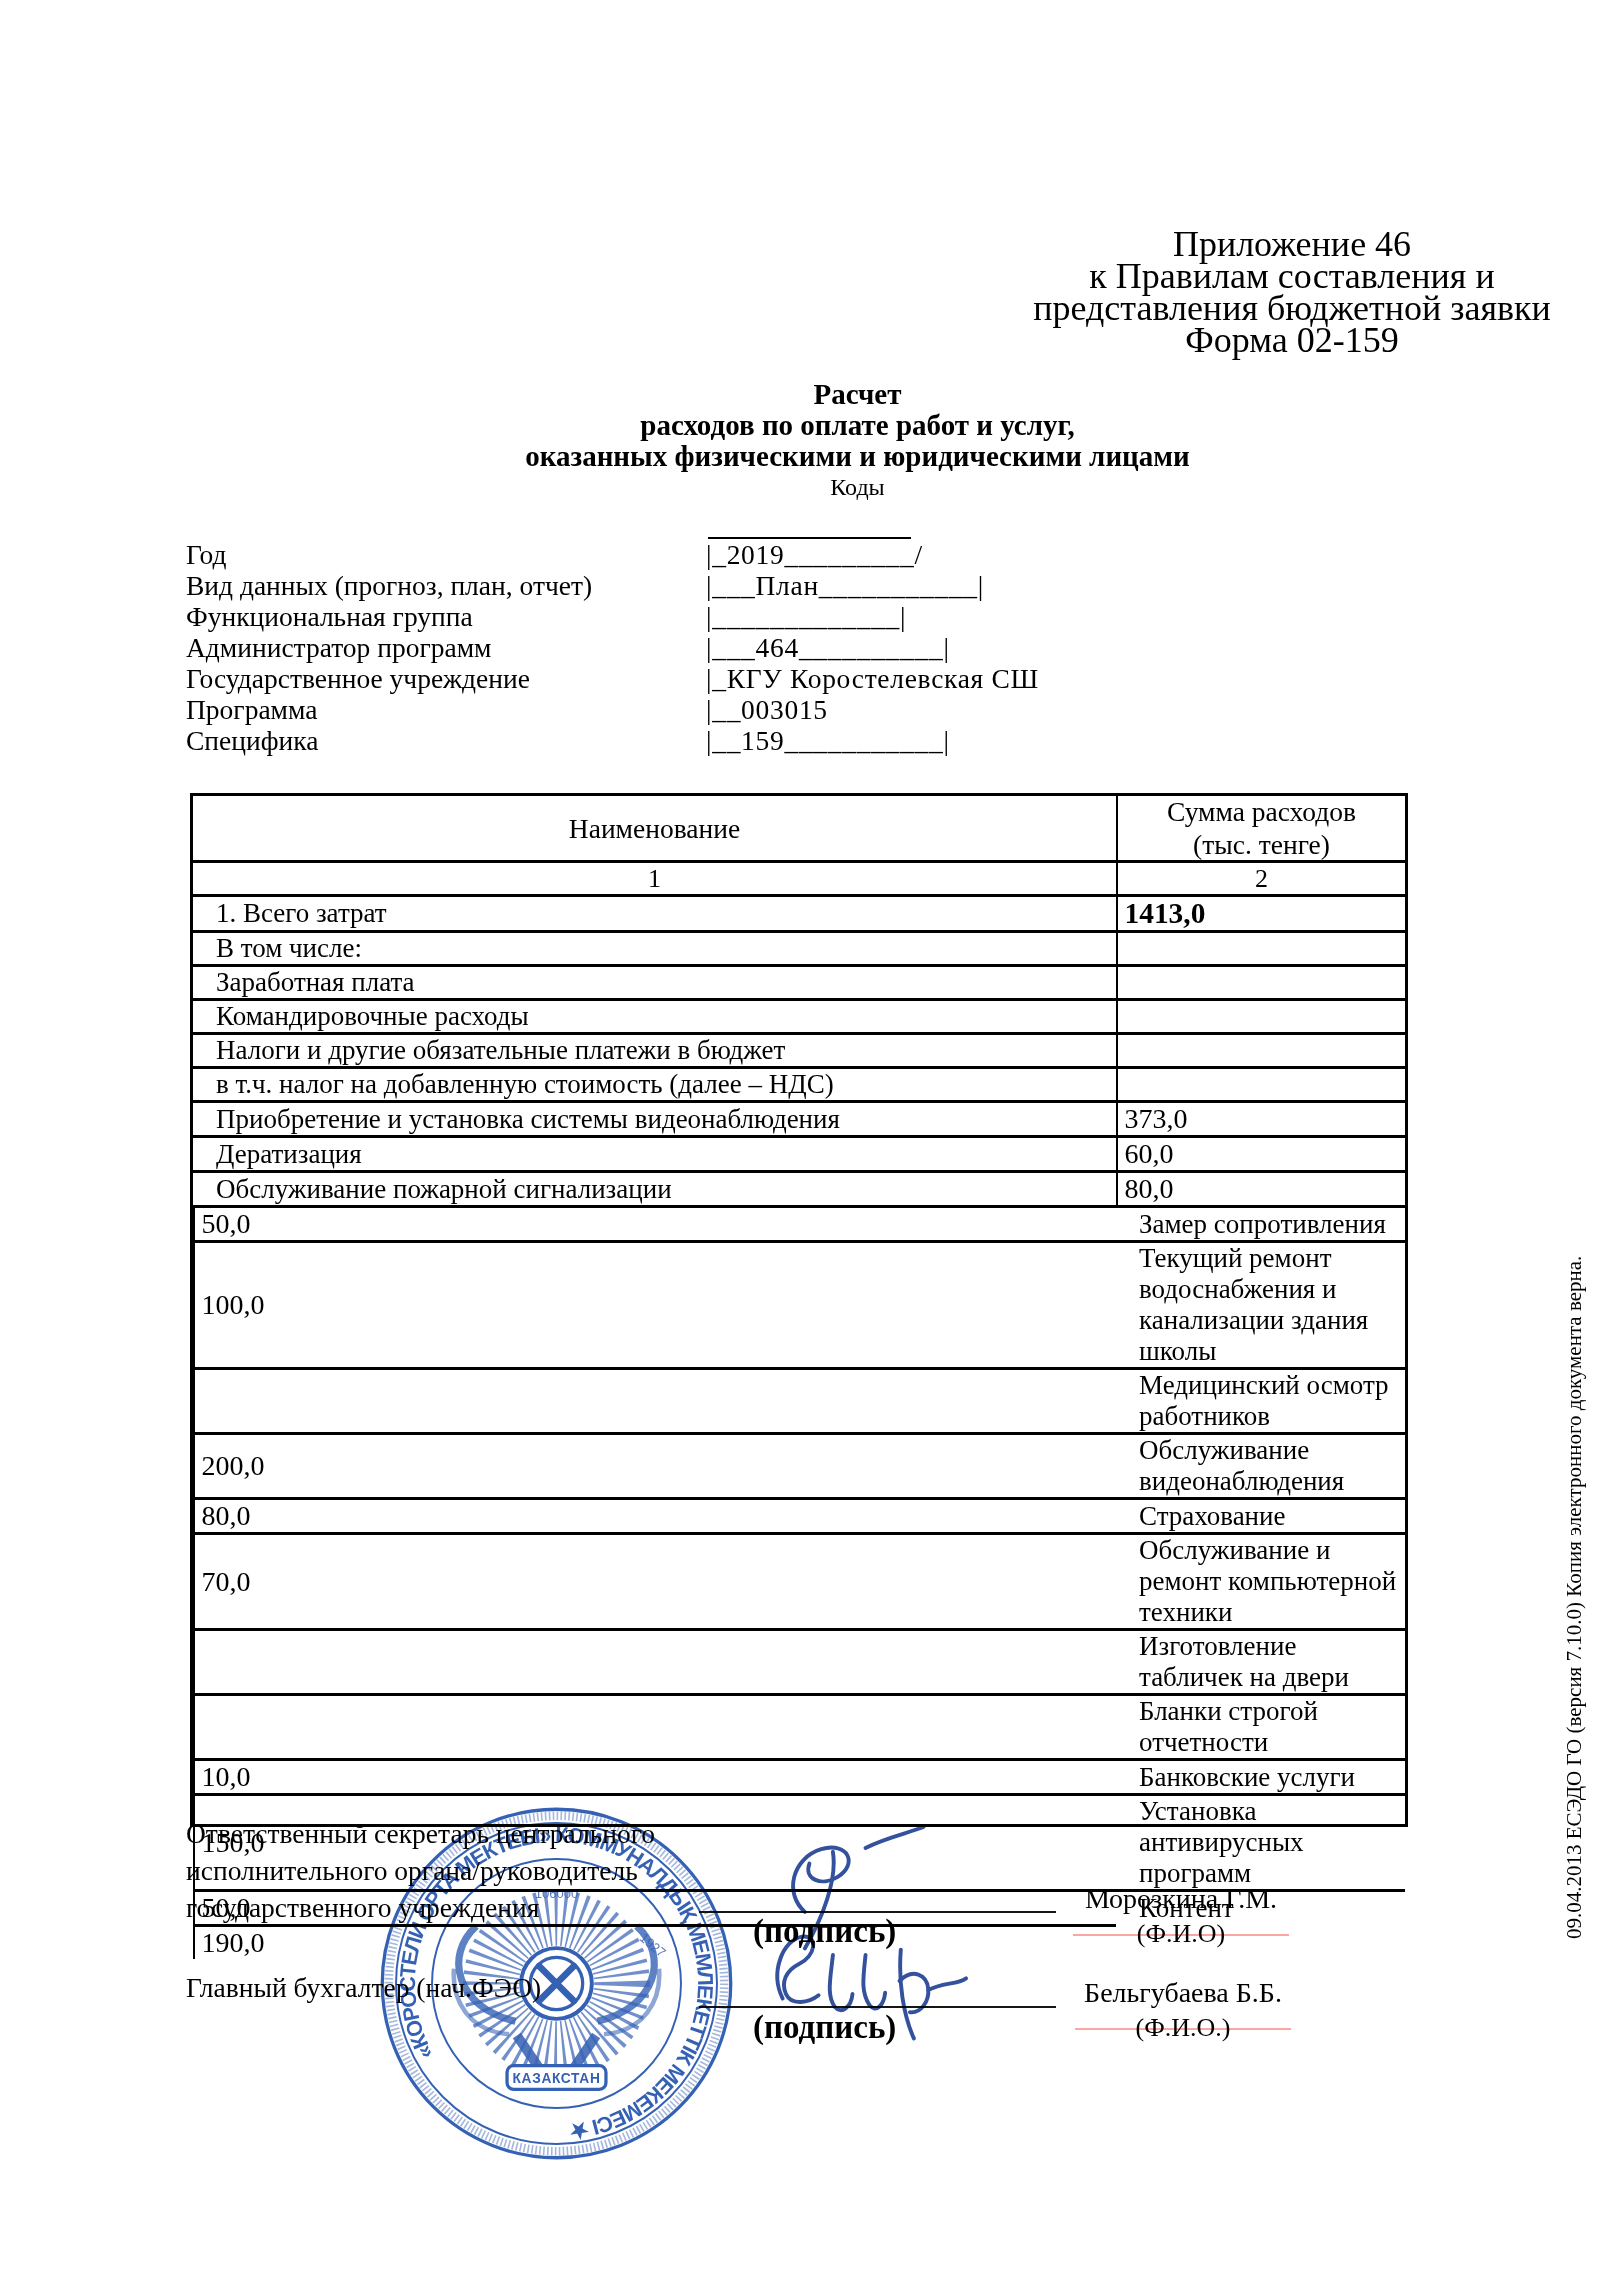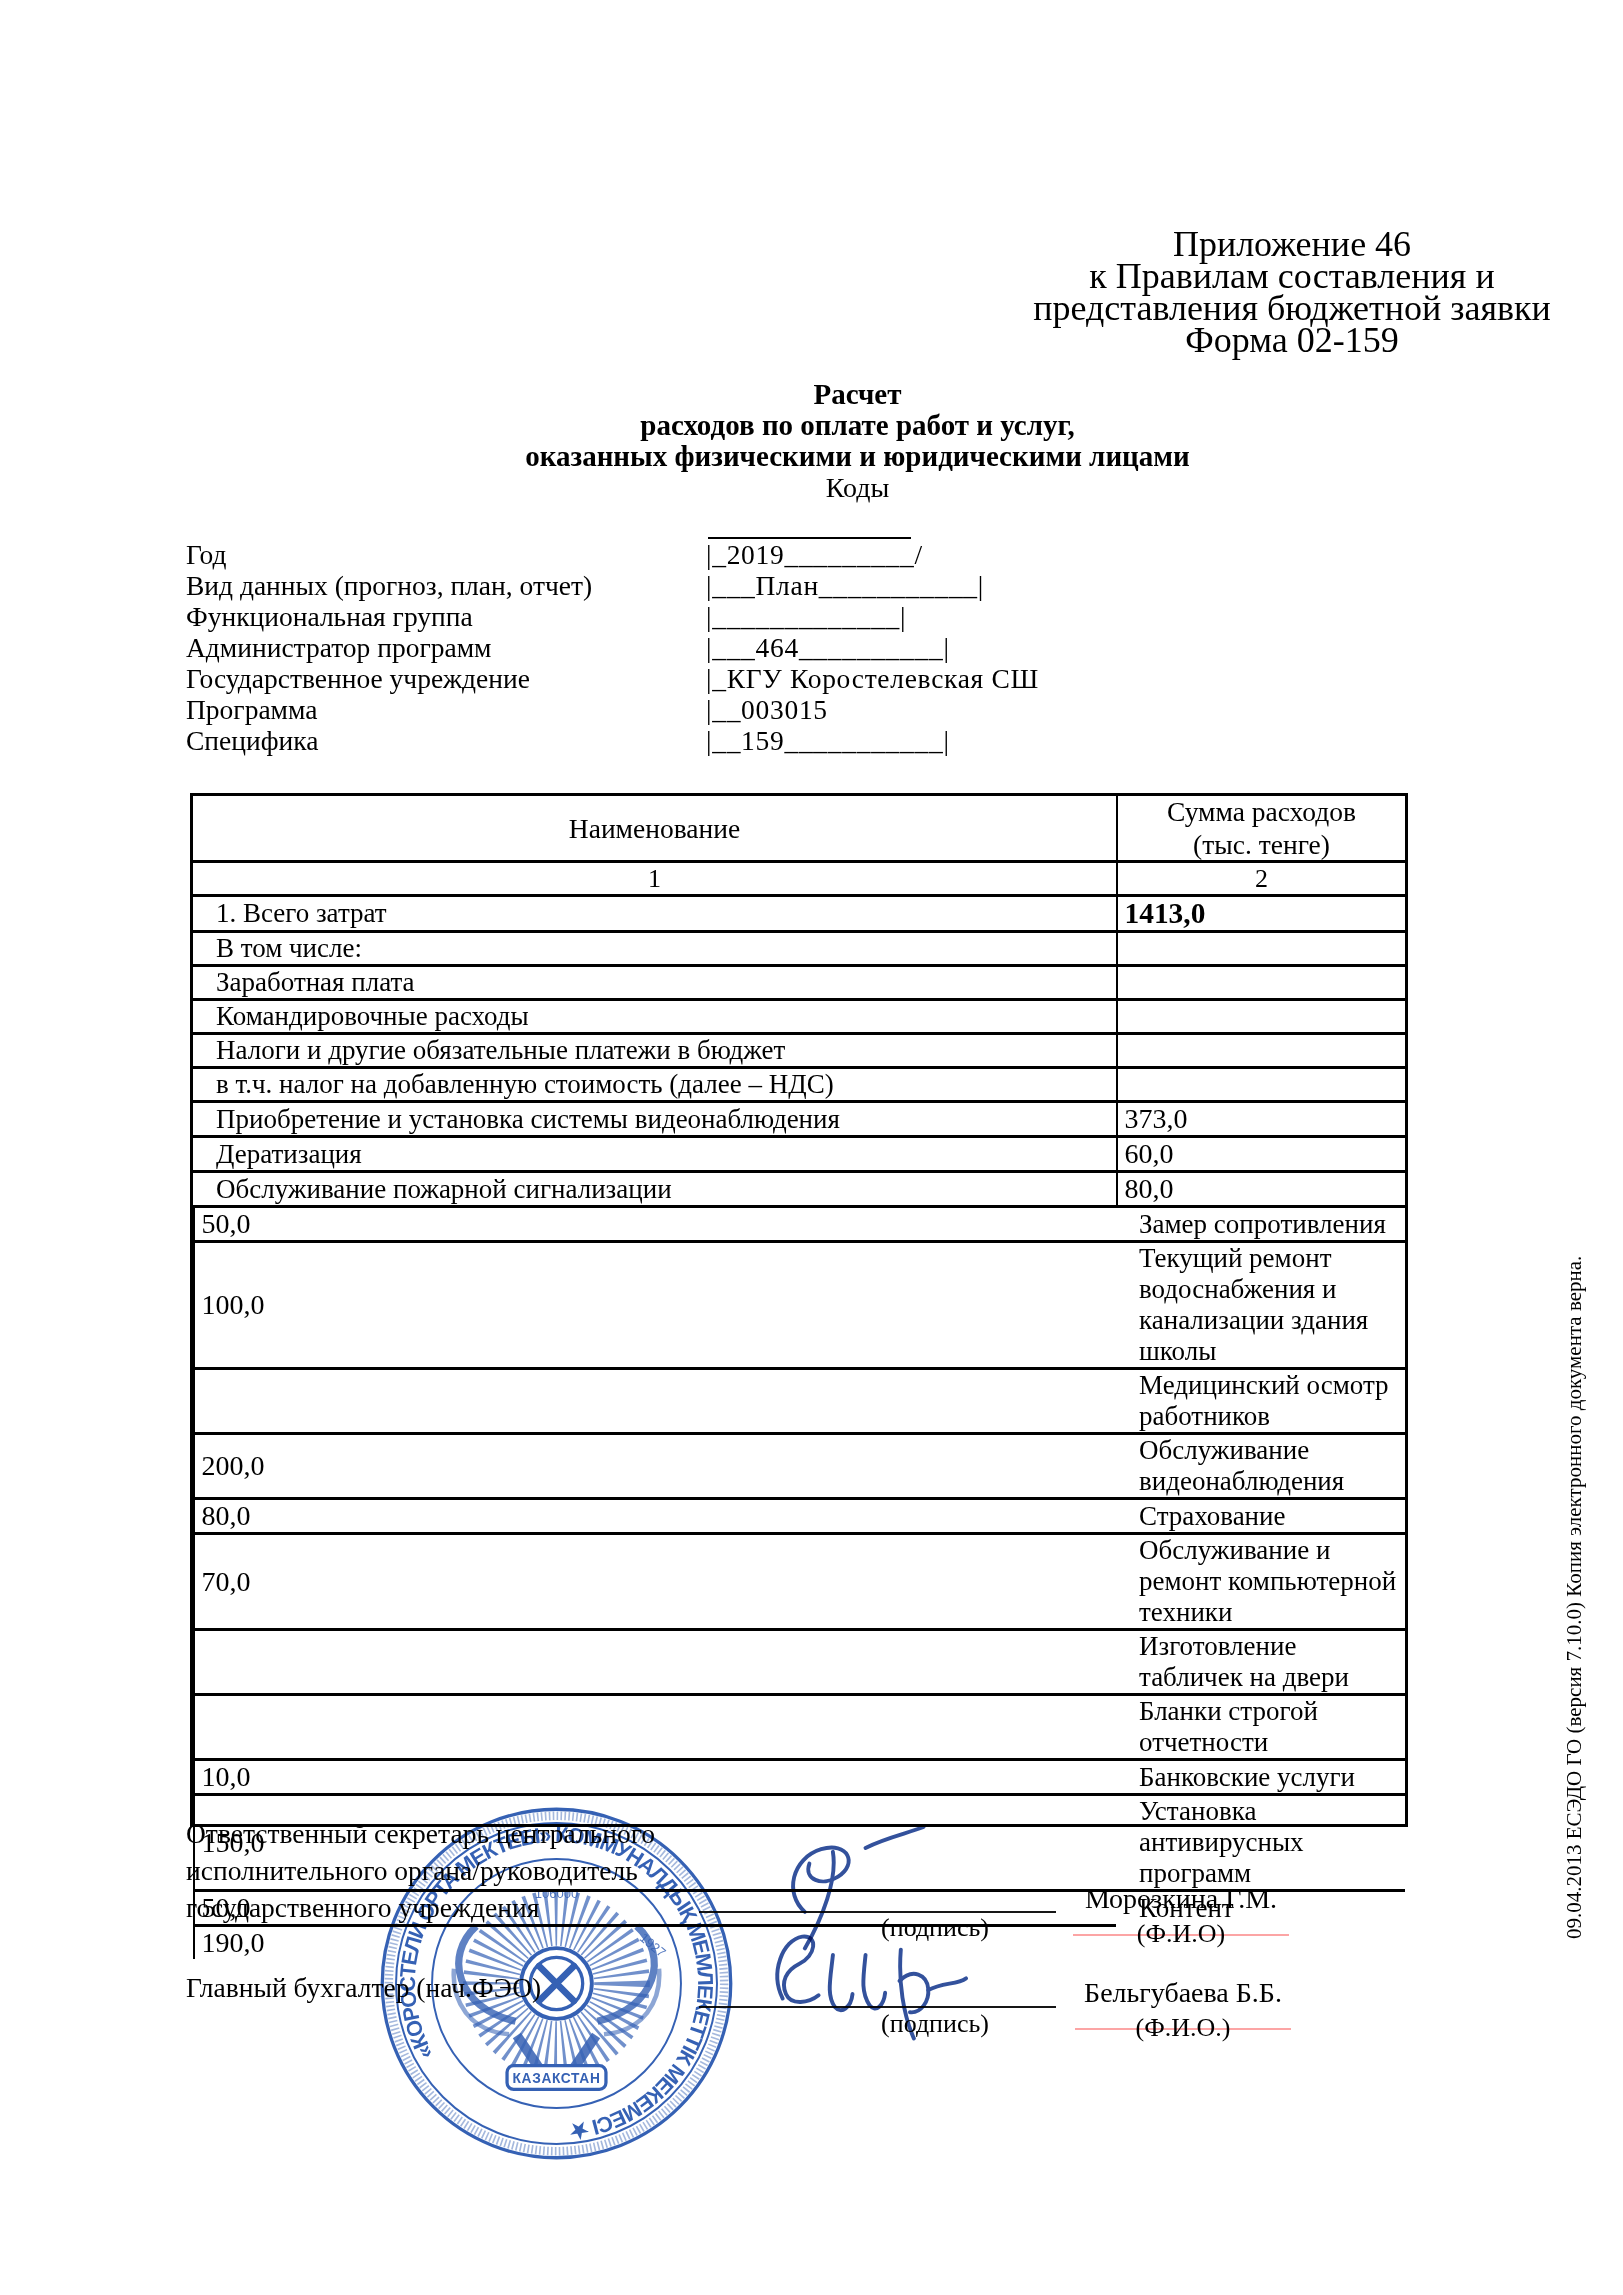--- a/index.html
+++ b/index.html
@@ -6,21 +6,21 @@
   .page{
     position:relative;width:1623px;height:2295px;background:#ffffff;
     font-family:"Liberation Serif","DejaVu Serif",serif;color:#000;overflow:hidden;
   }
   
   .header-note{position:absolute;left:968px;top:228px;width:648px;text-align:center;
     font-size:36px;line-height:32px;}
   
   .title-block{position:absolute;left:203px;top:379px;width:1309px;text-align:center;
     font-size:29px;line-height:31px;font-weight:bold;}
-  .title-block .codes-label{font-weight:normal;font-size:28px;}
+  .title-block .codes-label{font-weight:normal;font-size:24px;}
   
   .codes{position:absolute;left:186px;top:539px;width:1112px;font-size:27.5px;}
   .code-row{position:relative;height:31px;white-space:nowrap;}
   .code-label{display:inline-block;}
   .code-value{position:absolute;left:520px;top:0;letter-spacing:0.7px;}
   .codes-overline{position:absolute;left:708px;top:537px;width:203px;border-top:2px solid #000;}
   
   .tbl{position:absolute;left:190px;top:793px;width:1218px;height:1034px;
     border:3.3px solid #000;box-sizing:border-box;display:grid;
     grid-template-columns:923px 1fr;grid-template-rows:64px 34px repeat(21,1fr);}
@@ -31,21 +31,21 @@
   .th2,.n2,.c2{border-left:2.6px solid #000;}
   .c1{font-size:27px;padding-left:23px;}
   .c2{font-size:28px;padding-left:6.5px;}
   .c2.bold{font-weight:bold;font-size:29.4px;}
   
   .sig-label-1{position:absolute;left:186px;top:1815px;width:589px;font-size:27.5px;line-height:37px;}
   .sig-label-2{position:absolute;left:186px;top:1972px;width:589px;font-size:27.5px;}
   .sig-line{position:absolute;border-top:2px solid #161616;height:0;}
   .sig-line-1{left:699px;top:1911px;width:357px;}
   .sig-line-2{left:699px;top:2006px;width:357px;}
-  .podpis{position:absolute;width:236px;text-align:right;font-size:26px;}
+  .podpis{position:absolute;width:236px;text-align:left;font-size:33px;font-weight:bold;}
   .podpis-1{left:753px;top:1913px;}
   .podpis-2{left:753px;top:2009px;}
   .sig-name{position:absolute;width:216px;text-align:center;font-size:28px;
     border-bottom:2px solid #fca5a5;padding-bottom:19px;}
   .sig-name-1{left:1073px;top:1883px;}
   .sig-name-2{left:1075px;top:1977px;}
   .fio{position:absolute;width:216px;text-align:center;font-size:26px;}
   .fio-1{left:1073px;top:1919px;}
   .fio-2{left:1075px;top:2013px;}
   

